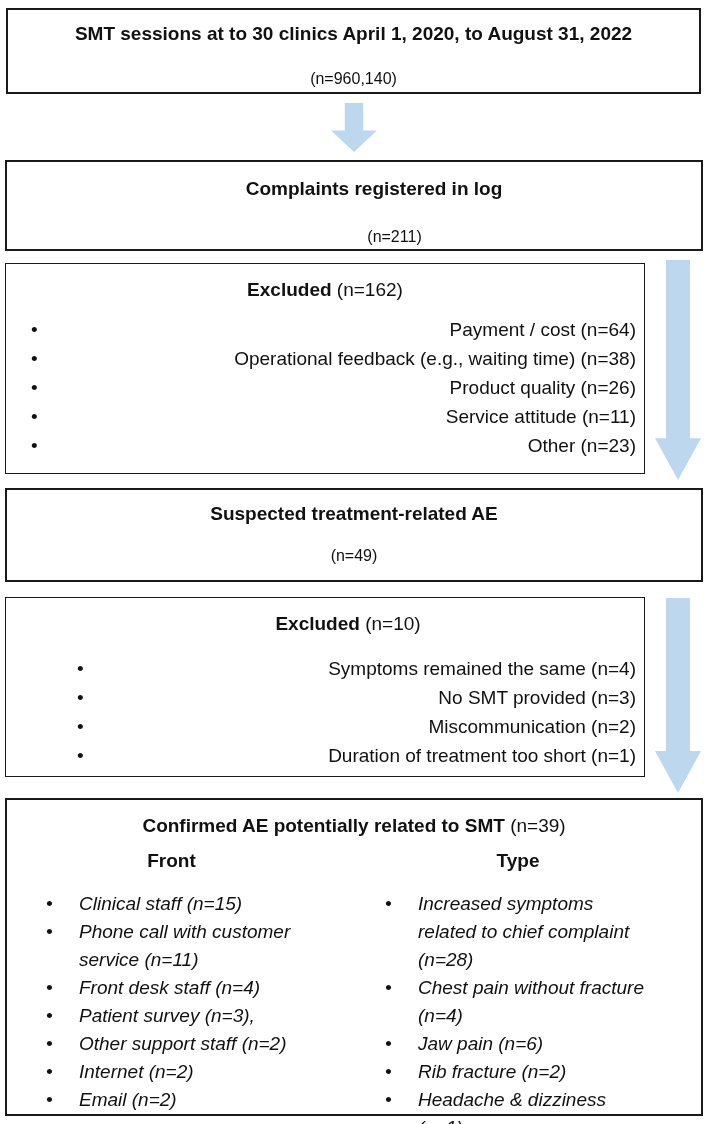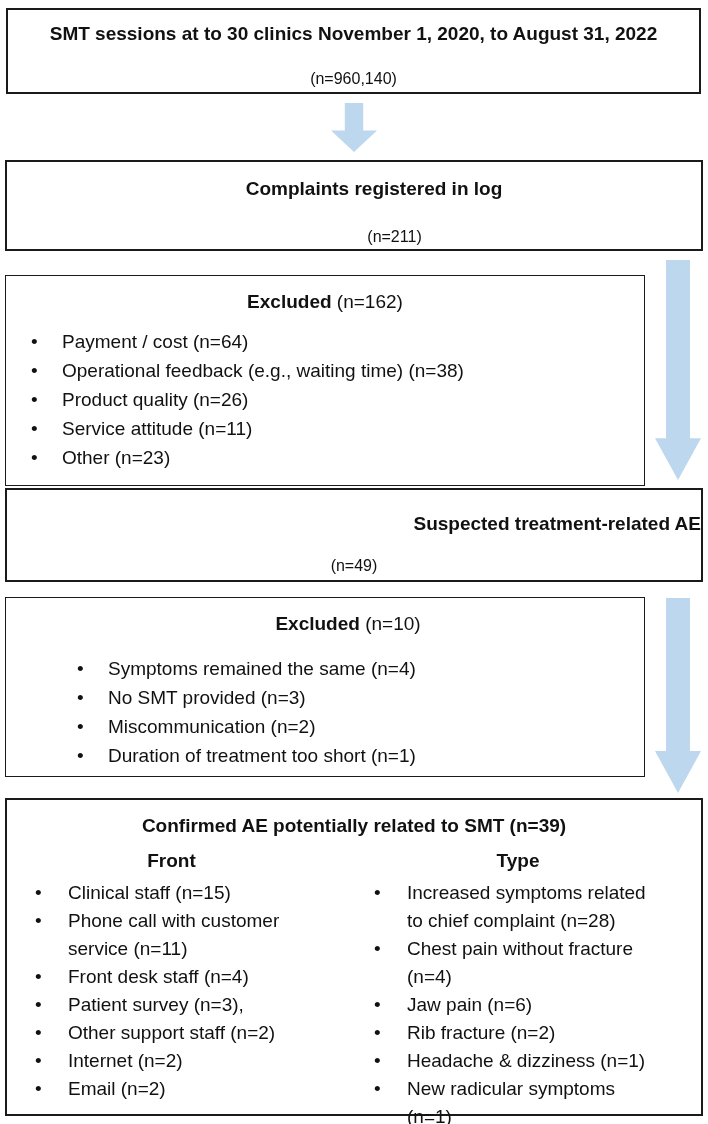--- a/index.html
+++ b/index.html
@@ -28,31 +28,31 @@
   }
   .box-n {
     font-size: 16px;
     line-height: 24px;
   }
   
   .b1 .box-title { margin-top: 11px; }
   .b1 .box-n     { margin-top: 20px; }
   .b2 .box-title { margin-top: 14px; }
   .b2 .box-n     { margin-top: 23px; margin-left: 41px; }
-  .b4 .box-title { margin-top: 21px; text-align: right; }
+  .b4 .box-title { margin-top: 11px; }
   .b4 .box-n     { margin-top: 17px; }
   
   .ex-title {
     margin-top: 12px;
     font-size: 19px;
     line-height: 27px;
   }
   ul.bullets {
     list-style: none;
-    text-align: left;
+    text-align: right;
     margin: 12px 0 0 0;
     padding: 0 8px 0 25px;
   }
   ul.bullets li {
     position: relative;
     padding-left: 31px;
     font-size: 19px;
     line-height: 29px;
   }
   ul.bullets li::before {
@@ -70,22 +70,23 @@
     text-align: left;
   }
   .col-h {
     text-align: center;
     font-size: 19px;
     font-weight: bold;
     line-height: 28px;
   }
   .col ul {
     list-style: none;
-    margin: 4px;
+    margin: 15px;
     padding: 0;
+    font-style: italic;
   }
   .col li {
     position: relative;
     padding-left: 35px;
     font-size: 19px;
     line-height: 28px;
   }
   .col li::before {
     content: "\2022";
     position: absolute;
@@ -108,32 +109,32 @@
   .arrow-long-2 {
     clip-path: polygon(24% 0, 76% 0, 76% 78.5%, 100% 78.5%, 50% 100%, 0 78.5%, 24% 78.5%);
   }
 </style>
 </head>
 <body>
 
 <div class="canvas">
 
   <div class="box b1" style="left:6px; top:8px; width:695px; height:86px;">
-    <div class="box-title">SMT sessions at to 30 clinics November 1, 2020, to August 31, 2022</div>
+    <div class="box-title">SMT sessions at to 30 clinics April 1, 2020, to August 31, 2022</div>
     <div class="box-n">(n=960,140)</div>
   </div>
 
   <div class="arrow arrow-short" style="left:331px; top:103px; width:46px; height:49px;"></div>
 
   <div class="box b2" style="left:5px; top:160px; width:698px; height:91px;padding-left:40px;">
     <div class="box-title">Complaints registered in log</div>
     <div class="box-n">(n=211)</div>
   </div>
 
-  <div class="box thin b3" style="left:5px; top:275px; width:640px; height:211px;">
+  <div class="box thin b3" style="left:5px; top:263px; width:640px; height:211px;">
     <div class="ex-title"><span class="bold">Excluded</span> <span>(n=162)</span></div>
     <ul class="bullets">
       <li>Payment / cost (n=64)</li>
       <li>Operational feedback (e.g., waiting time) (n=38)</li>
       <li>Product quality (n=26)</li>
       <li>Service attitude (n=11)</li>
       <li>Other (n=23)</li>
     </ul>
   </div>
 
@@ -150,21 +151,21 @@
       <li>Symptoms remained the same (n=4)</li>
       <li>No SMT provided (n=3)</li>
       <li>Miscommunication (n=2)</li>
       <li>Duration of treatment too short (n=1)</li>
     </ul>
   </div>
 
   <div class="arrow arrow-long-2" style="left:655px; top:598px; width:46px; height:195px;"></div>
 
   <div class="box b6" style="left:5px; top:798px; width:698px; height:318px;">
-    <div class="box-title"><span class="bold">Confirmed AE potentially related to SMT</span> <span style="font-weight:bold;">(n=39)</span></div>
+    <div class="box-title"><span class="bold">Confirmed AE potentially related to SMT</span> <span style="font-weight:normal;">(n=39)</span></div>
     <div class="cols">
       <div class="col col-source">
         <div class="col-h">Front</div>
         <ul>
           <li>Clinical staff (n=15)</li>
           <li>Phone call with customer service (n=11)</li>
           <li>Front desk staff (n=4)</li>
           <li>Patient survey (n=3),</li>
           <li>Other support staff (n=2)</li>
           <li>Internet (n=2)</li>

